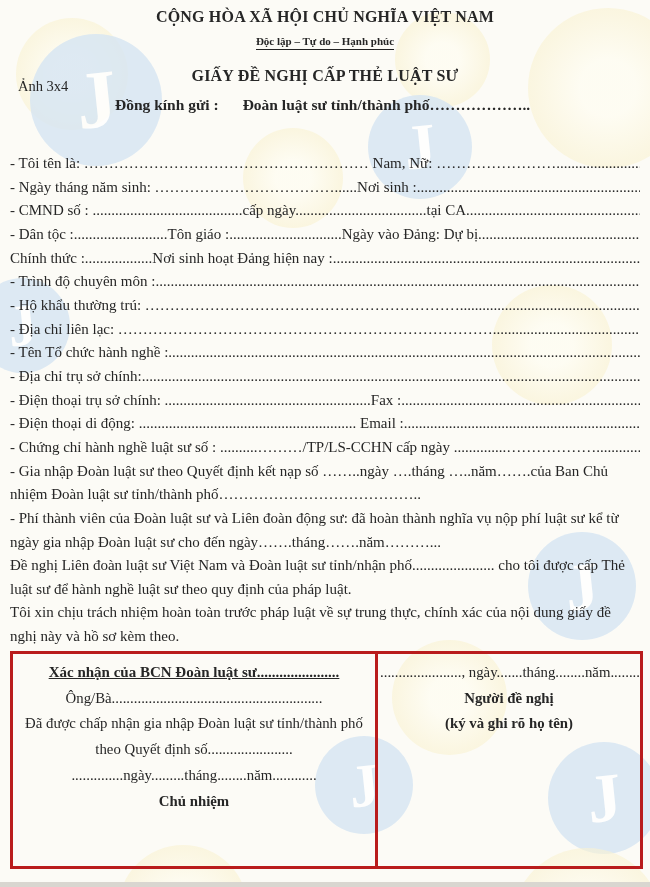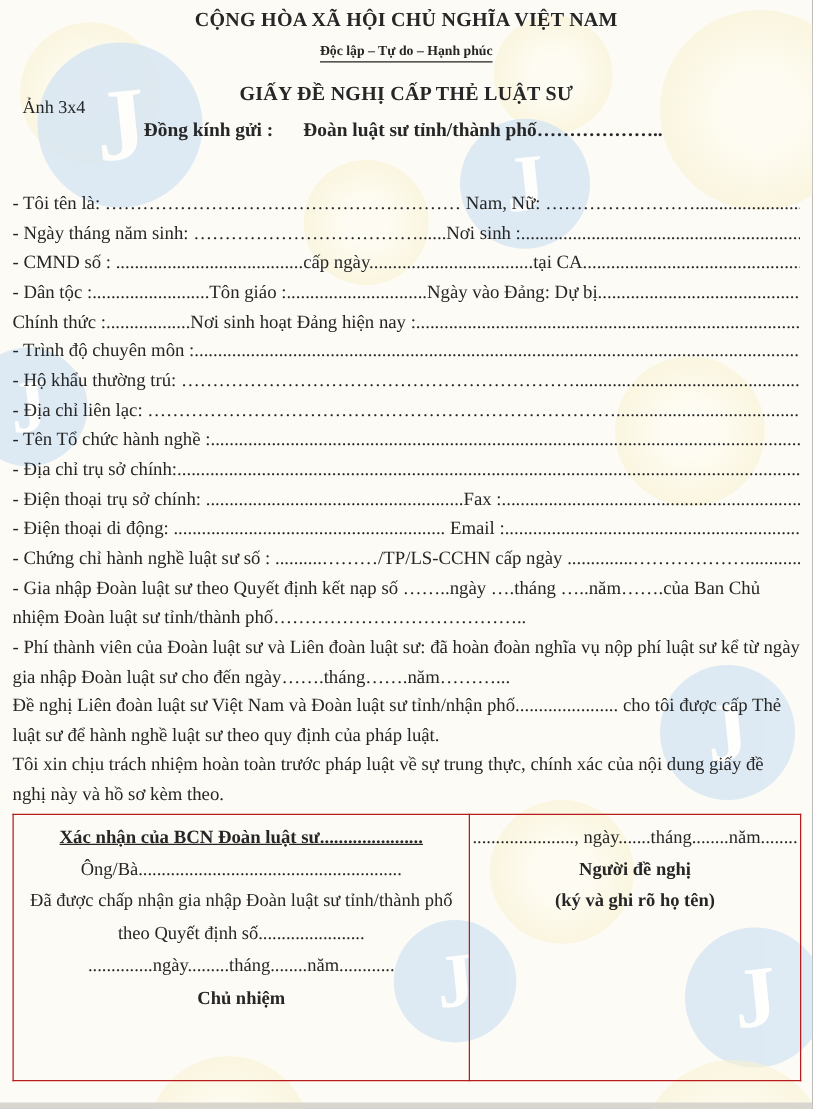--- a/index.html
+++ b/index.html
@@ -31,21 +31,21 @@
   .addressee { text-align:left; margin:8px 0 0 105px; font-weight:bold; font-size:15.5px; line-height:23px; }
   .addressee .lbl1 { margin-right:16px; }
   .addressee .lbl2 { margin-right:24px; }
 
   .body-block { margin-top:36px; font-size:15px; line-height:23.65px; }
   .body-block p { margin:0; }
   .body-block p.nowrap { white-space:nowrap; overflow:hidden; }
 
   .footer-table { width:630px; border-collapse:collapse; table-layout:fixed; margin-top:2px; }
   .footer-table td {
-    border:1px solid #b91c1c; vertical-align:top; text-align:center;
+    border:3px solid #b91c1c; vertical-align:top; text-align:center;
     padding:6px 2px 0 2px; height:206px; font-size:14.8px; line-height:25.8px;
     white-space:nowrap; overflow:hidden;
   }
   .cell-title { font-weight:bold; text-decoration:underline; font-size:15px; }
   .bold { font-weight:bold; }
   .scan-bottom { position:absolute; bottom:0; left:0; width:100%; height:5px; background:#d9d6d0; z-index:4; }
 </style>
 </head>
 <body>
 
@@ -103,21 +103,21 @@
       <p class="nowrap">Chính thức :..................Nơi sinh hoạt Đảng hiện nay :.........................................................................................</p>
       <p class="nowrap">- Trình độ chuyên môn :...........................................................................................................................................</p>
       <p class="nowrap">- Hộ khẩu thường trú: ………………………………………………………....................................................</p>
       <p class="nowrap">- Địa chỉ liên lạc: …………………………………………………………………............................................</p>
       <p class="nowrap">- Tên Tổ chức hành nghề :......................................................................................................................................</p>
       <p class="nowrap">- Địa chỉ trụ sở chính:.............................................................................................................................................</p>
       <p class="nowrap">- Điện thoại trụ sở chính: .......................................................Fax :....................................................................</p>
       <p class="nowrap">- Điện thoại di động: .......................................................... Email :.................................................................</p>
       <p class="nowrap">- Chứng chỉ hành nghề luật sư số : ..........………/TP/LS-CCHN cấp ngày ..............………………......................</p>
       <p>- Gia nhập Đoàn luật sư theo Quyết định kết nạp số ……..ngày ….tháng …..năm…….của Ban Chủ nhiệm Đoàn luật sư tỉnh/thành phố…………………………………..</p>
-      <p>- Phí thành viên của Đoàn luật sư và Liên đoàn luật sư: đã hoàn đoàn nghĩa vụ nộp phí luật sư kể từ ngày gia nhập Đoàn luật sư cho đến ngày…….tháng…….năm………...</p>
+      <p>- Phí thành viên của Đoàn luật sư và Liên đoàn động sư: đã hoàn thành nghĩa vụ nộp phí luật sư kể từ ngày gia nhập Đoàn luật sư cho đến ngày…….tháng…….năm………...</p>
       <p>Đề nghị Liên đoàn luật sư Việt Nam và Đoàn luật sư tỉnh/nhận phố...................... cho tôi được cấp Thẻ luật sư để hành nghề luật sư theo quy định của pháp luật.</p>
       <p>Tôi xin chịu trách nhiệm hoàn toàn trước pháp luật về sự trung thực, chính xác của nội dung giấy đề nghị này và hồ sơ kèm theo.</p>
     </div>
 
     <table class="footer-table">
       <colgroup>
           <col style="width:365px">
           <col style="width:265px">
         </colgroup>
       <tbody>

